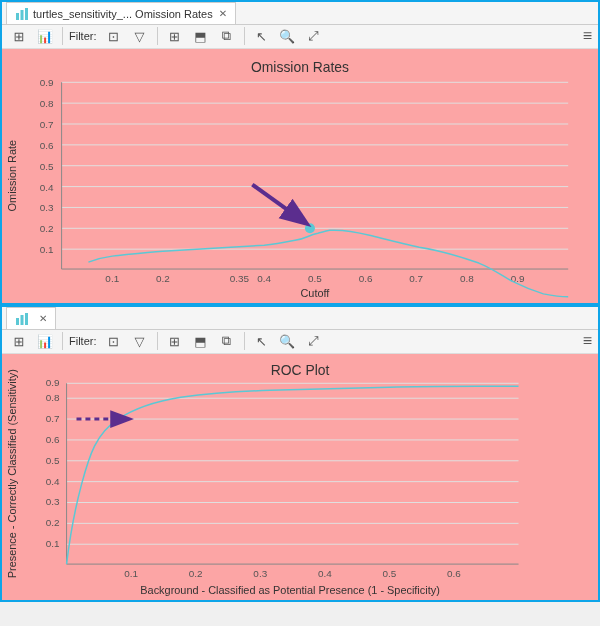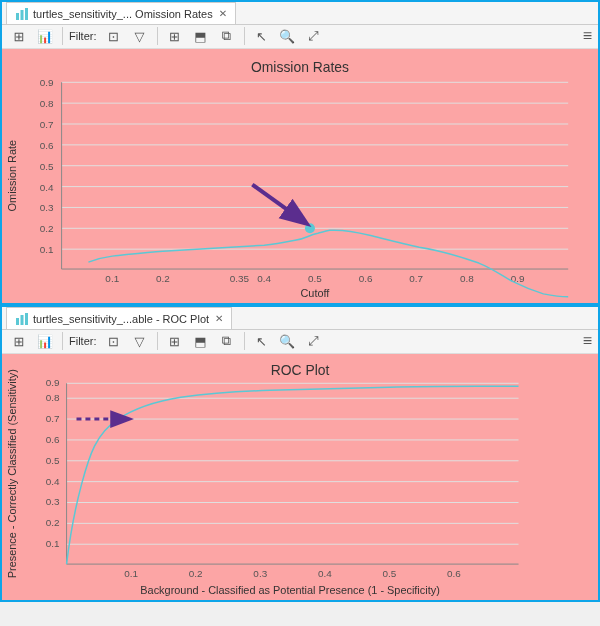--- a/index.html
+++ b/index.html
@@ -142,21 +142,20 @@
 
 <div class="panel bottom-plot">
 
   <div class="tab-bar">
     <div class="tab active">
       <svg class="tab-icon" viewBox="0 0 14 14">
         <rect x="1" y="6" width="3" height="7" fill="#5bc8d5"></rect>
         <rect x="5.5" y="3" width="3" height="10" fill="#5bc8d5"></rect>
         <rect x="10" y="1" width="3" height="12" fill="#5bc8d5"></rect>
       </svg>
-      <span>turtles_sensitivity_...able - ROC Plot</span>
       <span class="tab-close">✕</span>
     </div>
   </div>
 
   <div class="toolbar">
     <button class="toolbar-btn">⊞</button>
     <button class="toolbar-btn">📊</button>
     <div class="toolbar-sep"></div>
     <span class="toolbar-label">Filter:</span>
     <button class="toolbar-btn">⊡</button>

